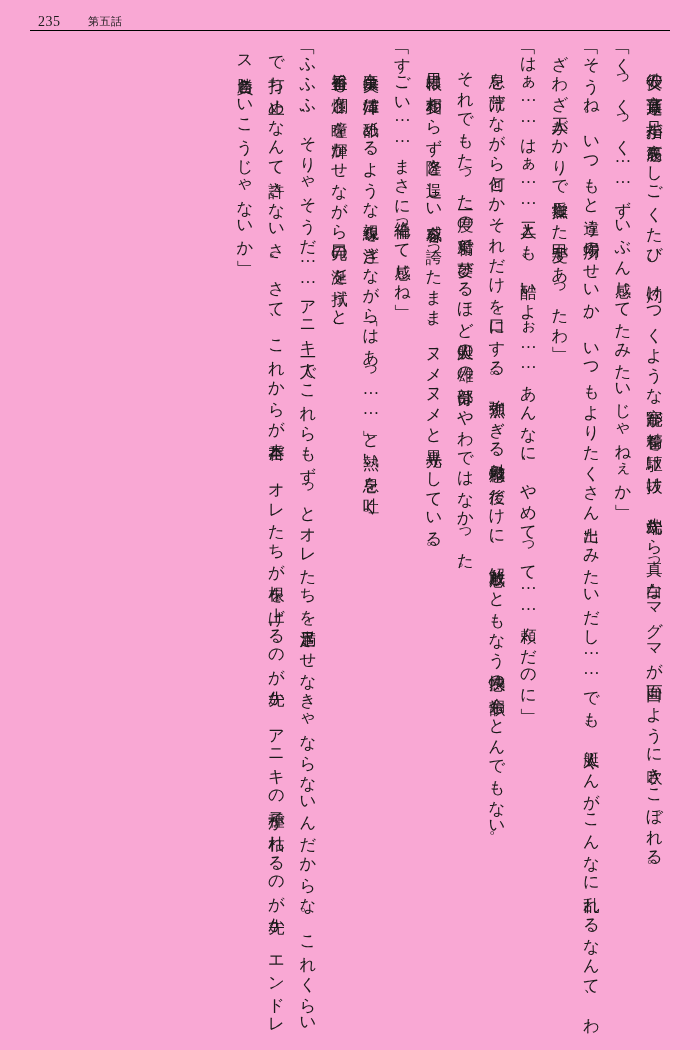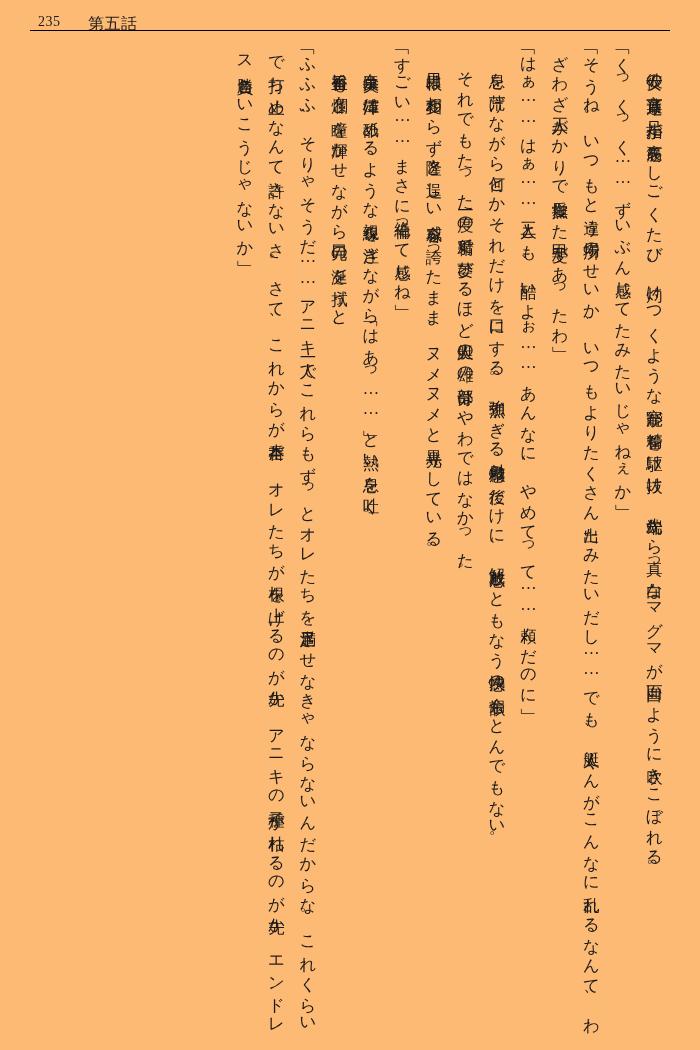--- a/index.html
+++ b/index.html
@@ -13,42 +13,42 @@
     font-family: "Liberation Serif", "DejaVu Serif", serif;
     color: #1a1a1a;
     overflow: hidden;
   }
   .page {
     position: relative;
     width: 700px;
     height: 1050px;
     box-sizing: border-box;
     padding: 14px 30px 26px 30px;
-    background: #fdba74;
+    background: #f9a8d4;
   }
   
   .header {
     position: relative;
     height: 30px;
     display: flex;
     align-items: flex-start;
     gap: 16px;
     padding-left: 8px;
     font-size: 13.5px;
     letter-spacing: 0.5px;
     white-space: nowrap;
   }
   .page-number {
     font-size: 14px;
     font-weight: normal;
     min-width: 34px;
     text-align: left;
   }
   .chapter-label {
-    font-size: 16px;
+    font-size: 11px;
   }
   .running-title {
     font-size: 13px;
   }
   .header-rule {
     position: absolute;
     left: 30px;
     right: 30px;
     top: 30px;
     height: 1px;

